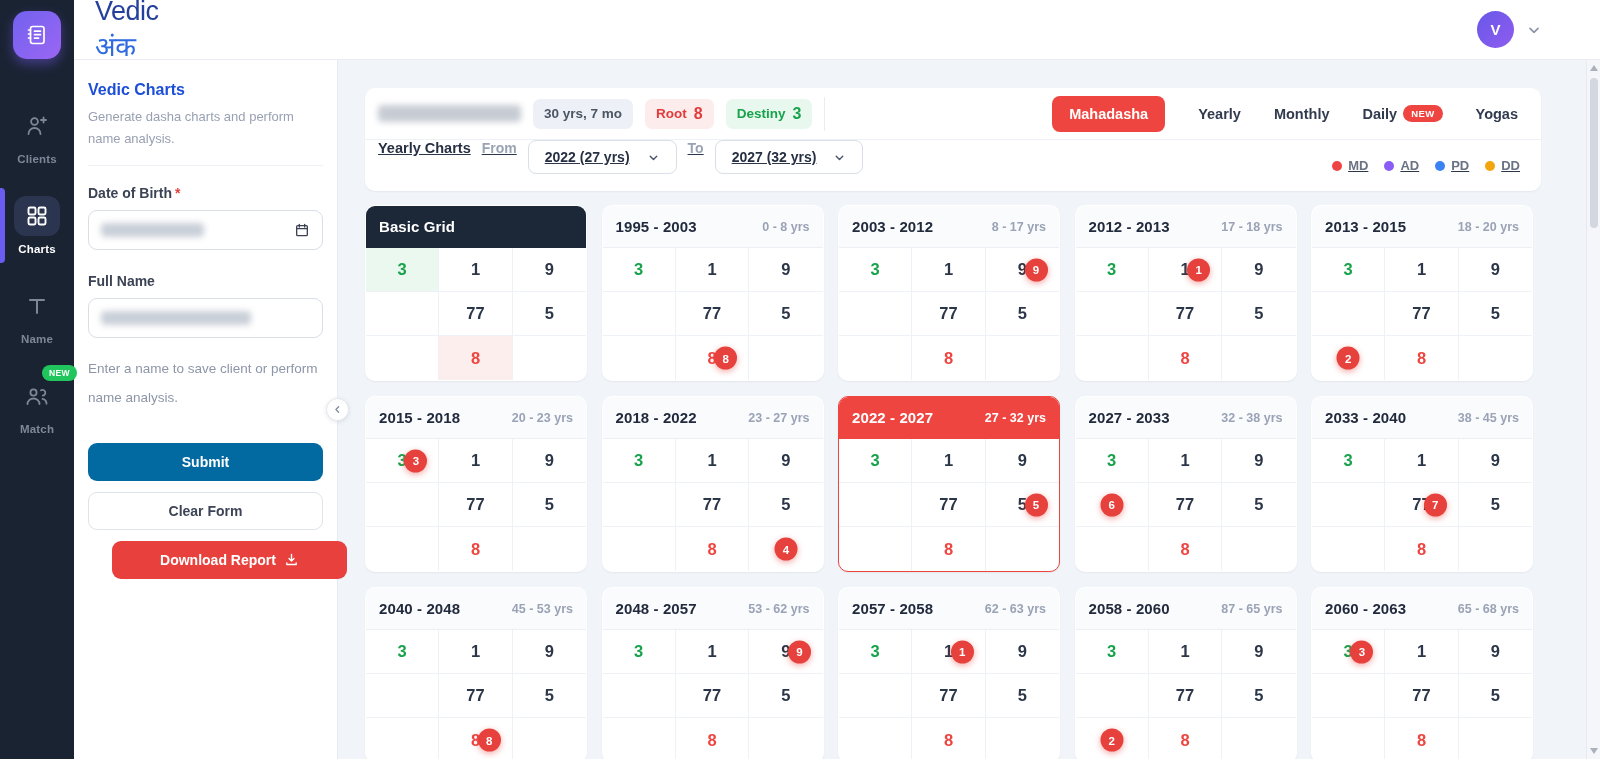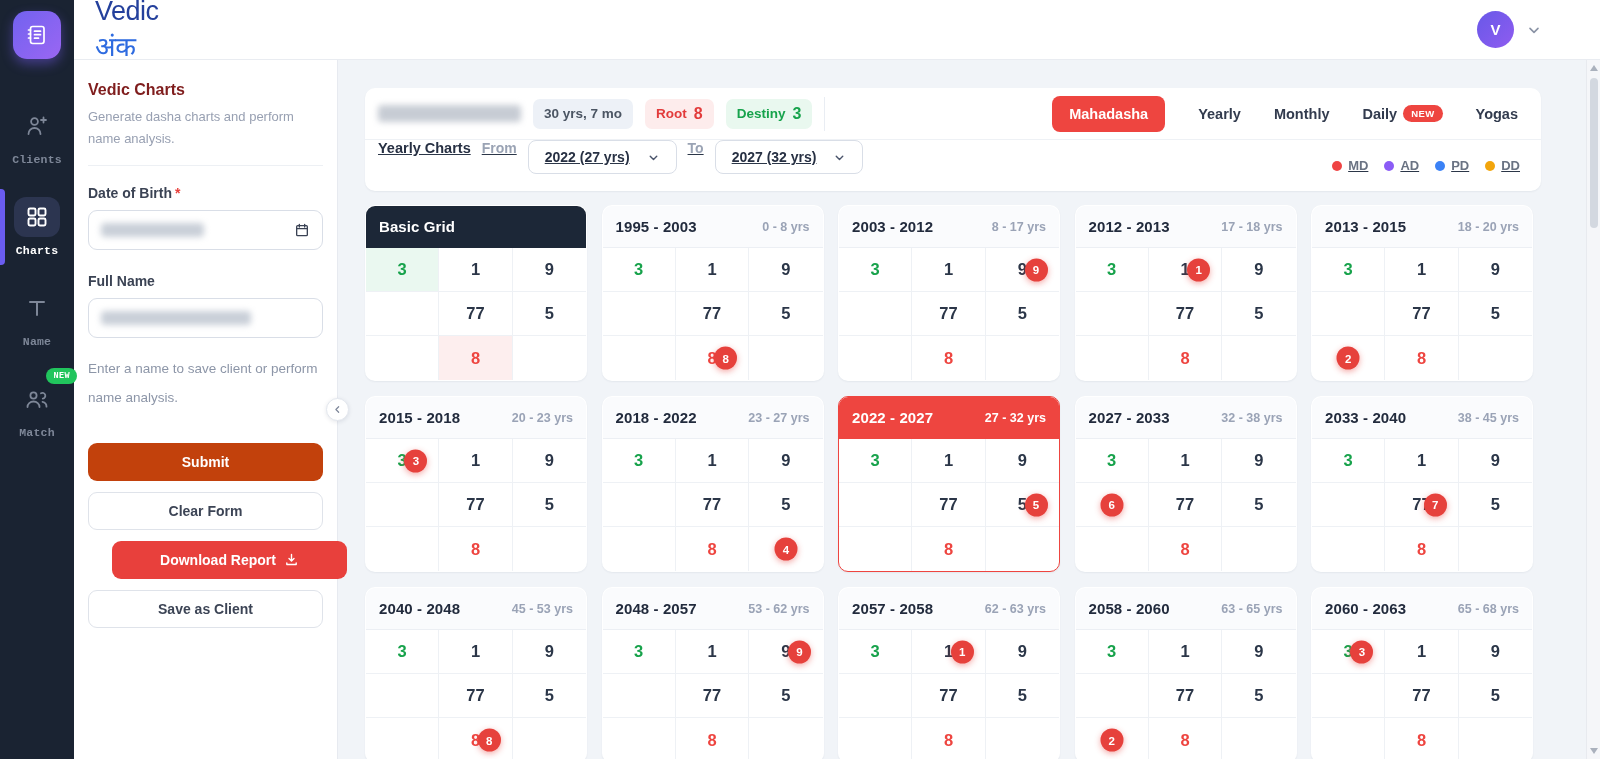--- a/index.html
+++ b/index.html
@@ -3,21 +3,21 @@
 <meta charset="utf-8">
 <style>
   *{margin:0;padding:0;box-sizing:border-box;}
   html,body{width:1600px;height:759px;overflow:hidden;}
   body{font-family:"Liberation Sans","DejaVu Sans",sans-serif;background:#fff;color:#2b3648;}
   .app{display:flex;width:1600px;height:759px;}
 
   
   .sidebar{width:74px;background:#1a2332;display:flex;flex-direction:column;align-items:center;flex-shrink:0;z-index:5;}
   .logo-btn{width:48px;height:48px;margin-top:11px;border-radius:14px;background:linear-gradient(135deg,#7262ef,#9a66f3);display:flex;align-items:center;justify-content:center;color:#fff;box-shadow:0 5px 12px rgba(118,92,240,.45);cursor:pointer;}
-  .nav{margin-top:42px;width:100%;display:flex;flex-direction:column;gap:21px;font-family:Liberation Mono, monospace;}
+  .nav{margin-top:42px;width:100%;display:flex;flex-direction:column;gap:21px;}
   .nav-item{position:relative;display:flex;flex-direction:column;align-items:center;gap:7px;padding:5px 0;color:#7e8798;cursor:pointer;}
   .iconwrap{position:relative;}
   .iconbox{width:46px;height:40px;border-radius:12px;display:flex;align-items:center;justify-content:center;}
   .nav-item.active .iconbox{background:#2c3550;color:#fff;}
   .nav-item .lbl{font-size:11.5px;font-weight:600;letter-spacing:.2px;}
   .nav-item.active .lbl{color:#fff;font-weight:700;}
   .indicator{position:absolute;left:0;top:-3px;bottom:-3px;width:5px;background:#6a5cf0;border-radius:0 4px 4px 0;}
   .nav-badge{position:absolute;top:-11px;right:-17px;background:#21c55d;color:#fff;font-size:8.5px;font-weight:800;padding:3px 7px;border-radius:9px;letter-spacing:.4px;}
 
   
@@ -27,30 +27,30 @@
   .logo-text .latin{color:#24409c;}
   .logo-text .deva{color:#2e6be0;font-family:"DejaVu Sans","Liberation Sans",sans-serif;}
   .spacer{flex:1;}
   .avatar{width:37px;height:37px;border-radius:50%;background:linear-gradient(135deg,#6858e8,#8f5cf0);color:#fff;font-weight:700;font-size:15px;display:flex;align-items:center;justify-content:center;cursor:pointer;}
   .chev{margin-left:12px;color:#8a93a5;display:flex;cursor:pointer;}
 
   .content{flex:1;display:flex;position:relative;min-height:0;}
 
   
   .form-panel{width:264px;background:#fff;border-right:1px solid #e7eaf0;padding:21px 14px 0;position:relative;flex-shrink:0;}
-  .fp-title{font-size:16px;font-weight:800;color:#7f1d1d;}
+  .fp-title{font-size:16px;font-weight:800;color:#1d4ed8;}
   .fp-sub{margin-top:7px;font-size:13px;line-height:1.7;color:#98a0b2;}
   .fp-divider{border:none;border-top:1px solid #edf0f4;margin:15px 0 19px;}
   .fp-label{font-size:14px;font-weight:700;color:#3b4354;margin-bottom:9px;display:block;}
   .req{color:#e8403c;margin-left:3px;}
   .input{height:40px;border:1px solid #d9dee7;border-radius:9px;display:flex;align-items:center;justify-content:space-between;padding:0 12px;margin-bottom:23px;background:#fff;cursor:text;}
   .blur-block{height:14px;border-radius:4px;background:#c9cfd8;filter:blur(3px);}
   .helper{font-size:13.5px;color:#8d96a8;line-height:2.1;margin:-6px 0 31px;}
   .btn{width:100%;height:38px;border-radius:9px;font-size:14px;font-weight:700;display:flex;align-items:center;justify-content:center;gap:8px;border:none;cursor:pointer;margin-bottom:11px;font-family:inherit;}
-  .btn-submit{background:#c2410c;color:#fff;}
+  .btn-submit{background:#0369a1;color:#fff;}
   .btn-outline{background:#fff;border:1px solid #dfe3ea;color:#3c4455;font-weight:600;}
   .btn-danger{background:#e8403c;color:#fff;margin-left:24px;}
   .collapse-btn{position:absolute;right:-12px;top:338px;width:23px;height:23px;border-radius:50%;background:#fff;border:1px solid #e3e7ee;box-shadow:0 1px 4px rgba(20,30,60,.10);display:flex;align-items:center;justify-content:center;color:#7d8699;cursor:pointer;z-index:4;}
 
   
   .main{flex:1;background:#f1f4f8;padding:28px 0 0 27px;overflow:hidden;min-width:0;}
   .board{width:1176px;}
   .toolbar{background:#fff;border-radius:10px;box-shadow:0 1px 2px rgba(25,35,60,.06);}
   .trow1{height:52px;display:flex;align-items:center;gap:12px;padding:0 13px;border-bottom:1px solid #eef1f5;}
   .redacted-name{width:143px;height:17px;background:#c7ccd4;border-radius:4px;filter:blur(3px);}
@@ -217,21 +217,20 @@
         <button class="btn btn-outline">Clear Form</button>
         <button class="btn btn-danger">
           <span>Download Report</span>
           <span style="display:flex">
             <svg width="15" height="15" viewBox="0 0 24 24" fill="none" stroke="currentColor" stroke-width="2.2" stroke-linecap="round" stroke-linejoin="round">
                 <path d="M12 4v10M8 10.5l4 4 4-4"></path>
                 <path d="M4.5 17.5v2.5h15v-2.5"></path>
               </svg>
           </span>
         </button>
-        <button class="btn btn-outline">Save as Client</button>
 
         <div class="collapse-btn">
           <span style="display:flex">
             <svg width="11" height="11" viewBox="0 0 24 24" fill="none" stroke="currentColor" stroke-width="2.6" stroke-linecap="round" stroke-linejoin="round">
                 <path d="M14.5 6l-6 6 6 6"></path>
               </svg>
           </span>
         </div>
       </section>
 
@@ -699,21 +698,21 @@
                   <div class="cell"></div>
                   <div class="cell red">
                     <span class="num">8</span>
                   </div>
                   <div class="cell"></div>
                 </div>
               </div>
               <div class="card">
                 <div class="card-head">
                   <span class="t">2058 - 2060</span>
-                  <span class="a">63 - 65 yrs</span>
+                  <span class="a">87 - 65 yrs</span>
                 </div>
                 <div class="cells">
                   <div class="cell green">
                     <span class="num">3</span>
                   </div>
                   <div class="cell">
                     <span class="num">1</span>
                   </div>
                   <div class="cell">
                     <span class="num">9</span>

